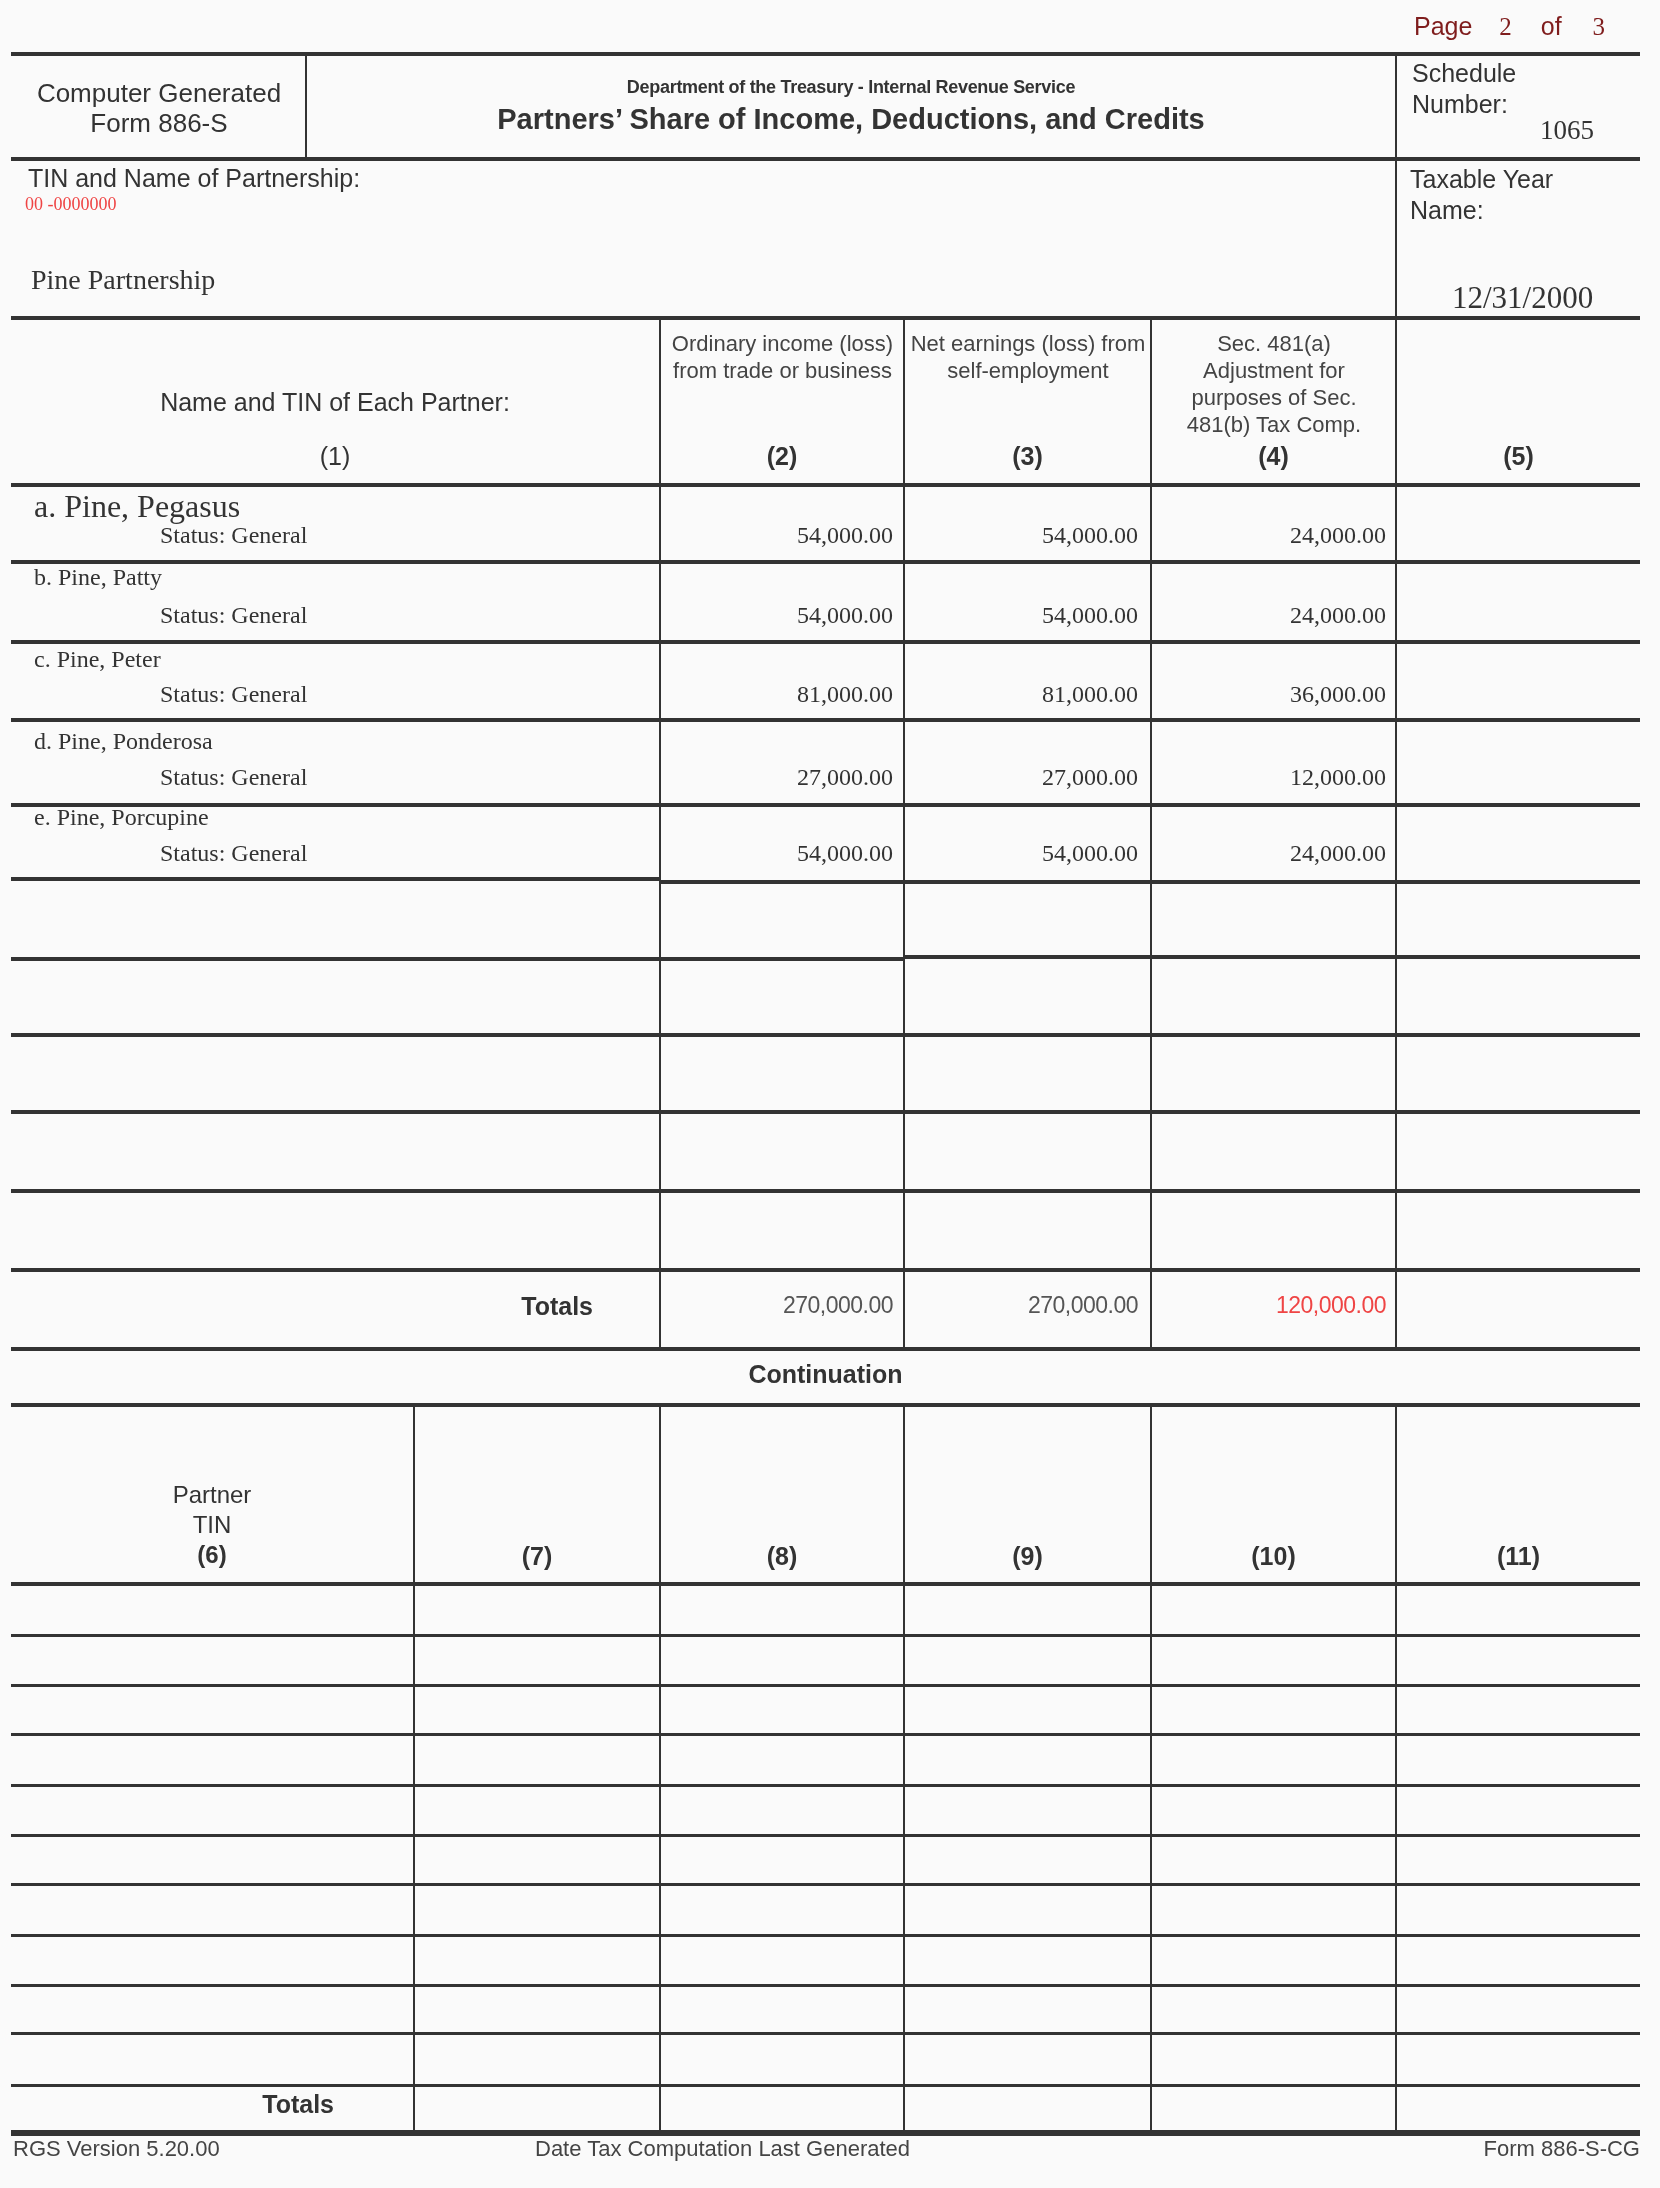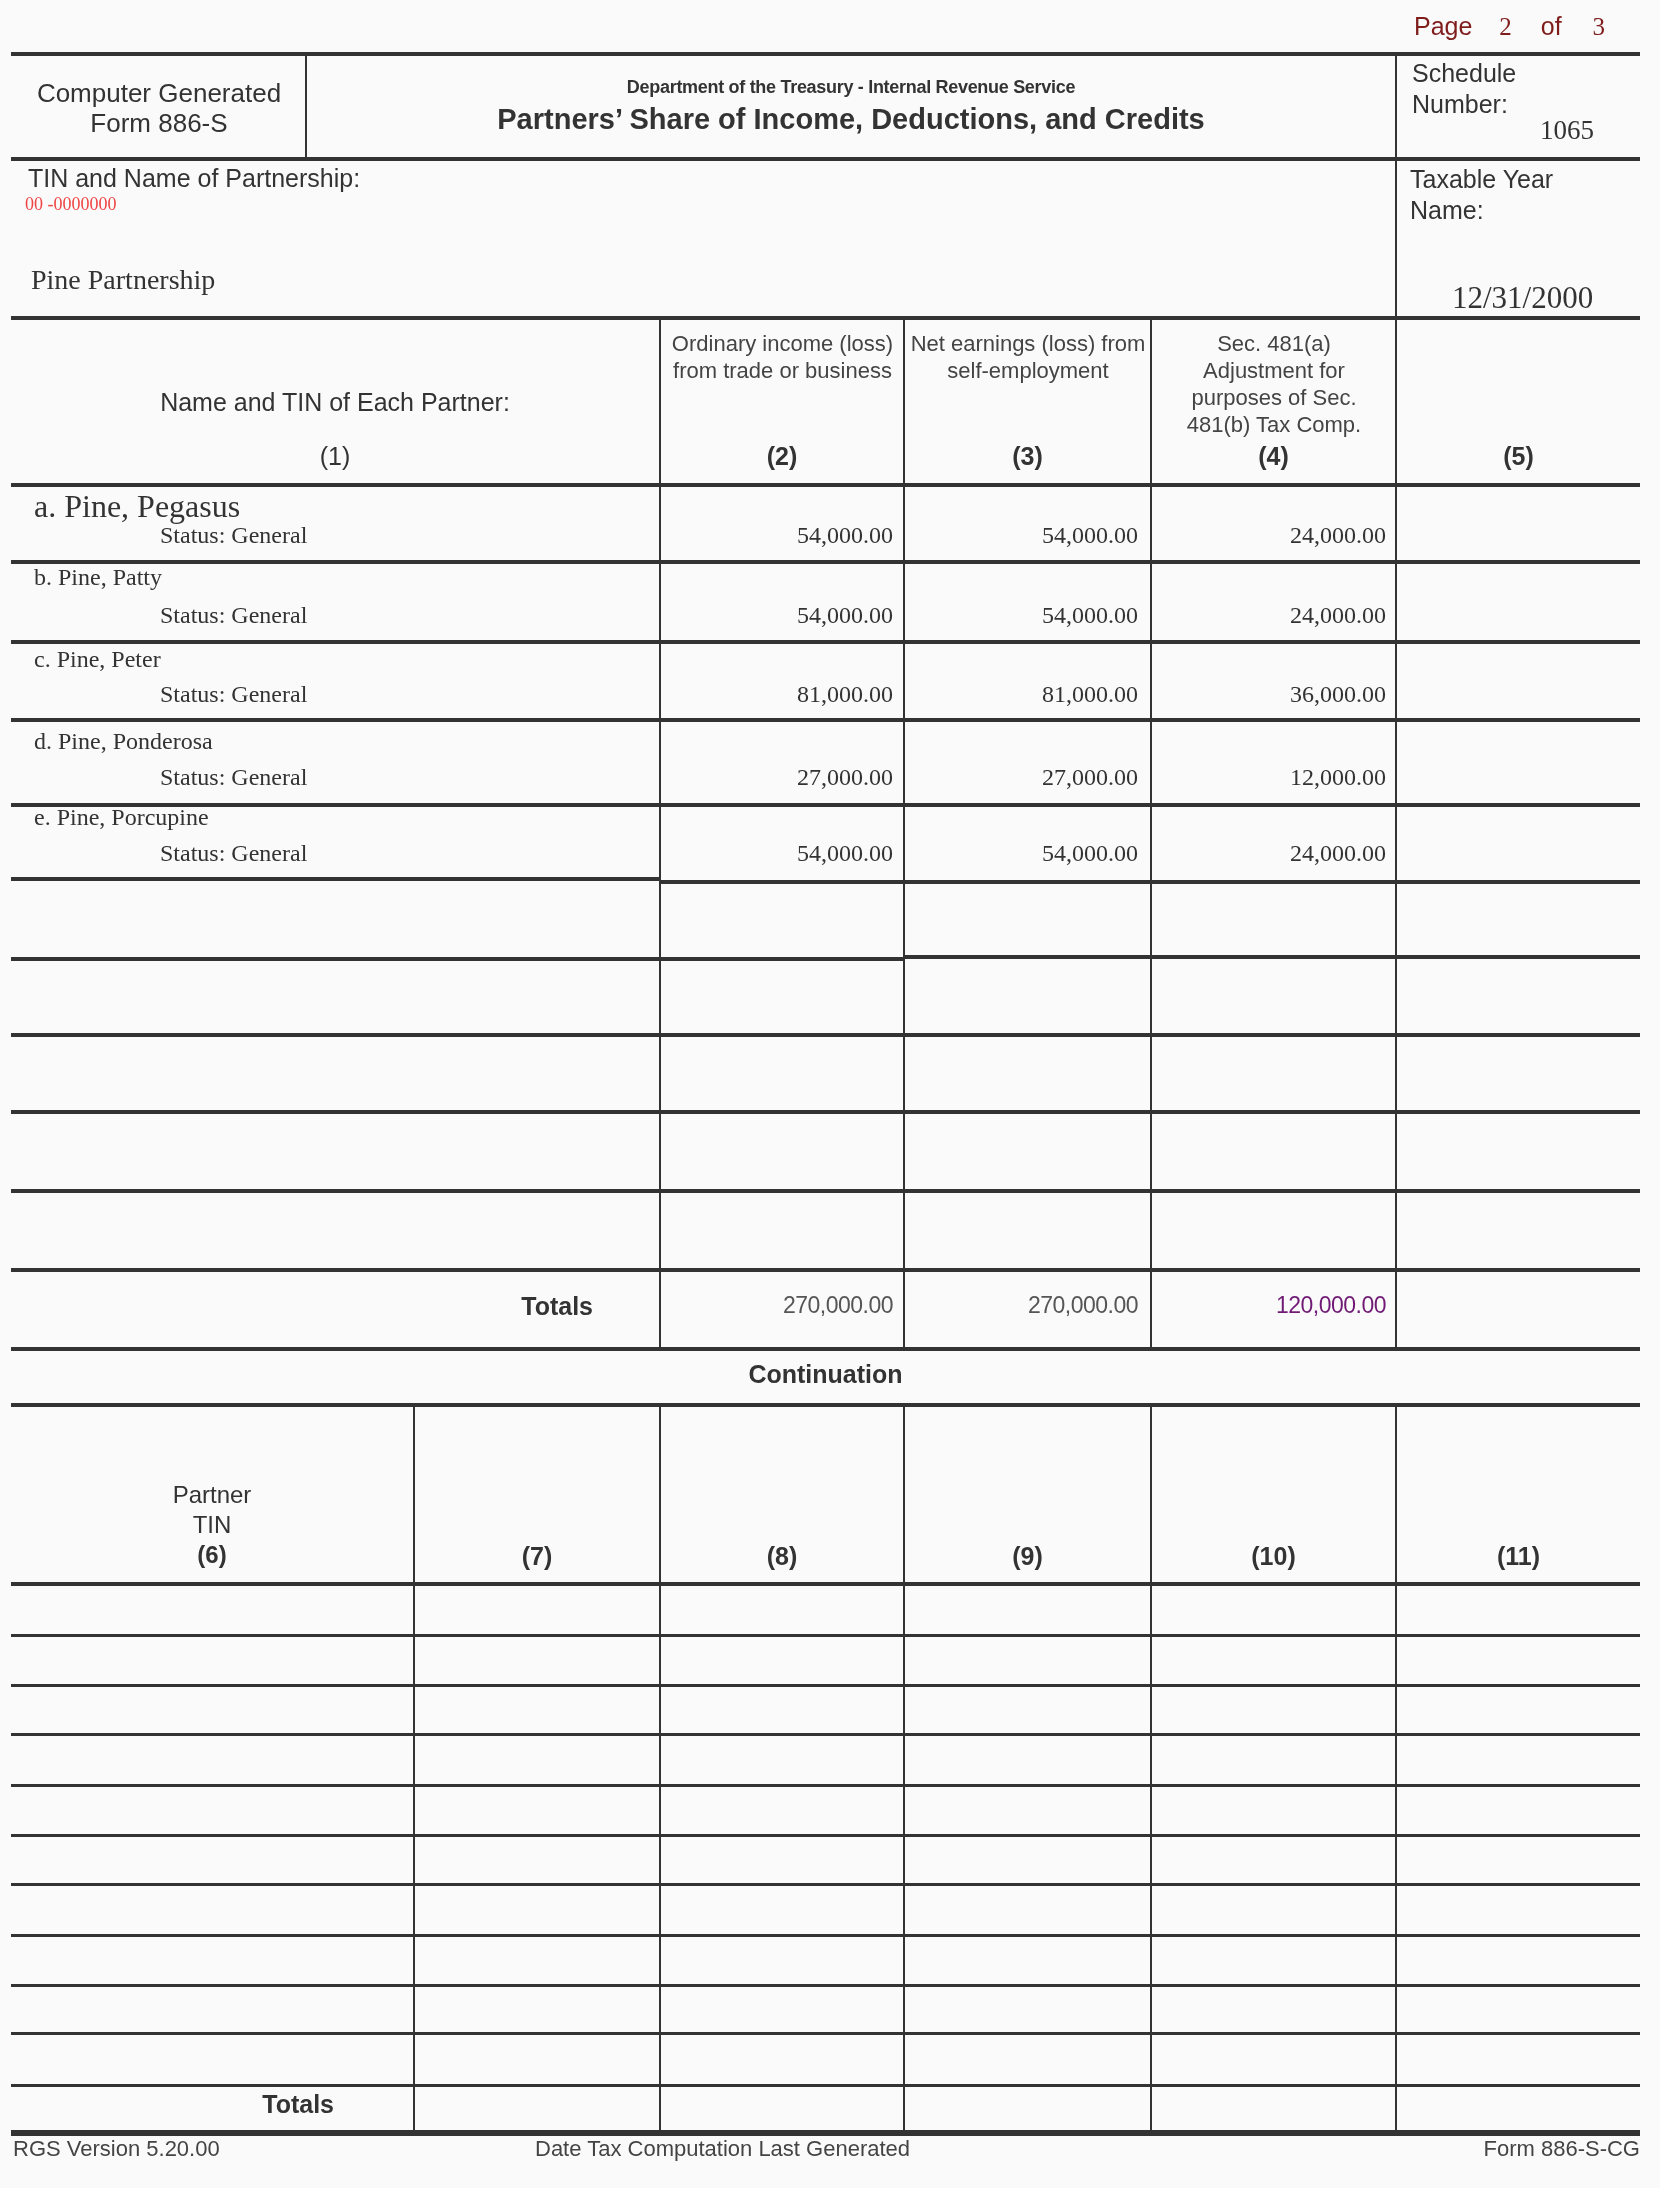--- a/index.html
+++ b/index.html
@@ -129,21 +129,21 @@
   <div class="abs serif" style="left:160px; top:840px; font-size:24px; color:#333;">Status: General</div>
   <div class="num" style="left:661px; width:232px; top:840px;">54,000.00</div>
   <div class="num" style="left:905px; width:233px; top:840px;">54,000.00</div>
   <div class="num" style="left:1152px; width:234px; top:840px;">24,000.00</div>
 </div>
 
 <div>
   <div class="abs sans" style="left:11px; width:582px; top:1292px; text-align:right; font-size:25px; font-weight:bold; color:#333;">Totals</div>
   <div class="num" style="left:661px; width:232px; top:1292px; font-family:'Liberation Sans', sans-serif; font-size:23px; color:#555; letter-spacing:-0.5px;">270,000.00</div>
   <div class="num" style="left:905px; width:233px; top:1292px; font-family:'Liberation Sans', sans-serif; font-size:23px; color:#555; letter-spacing:-0.5px;">270,000.00</div>
-  <div class="num" style="left:1152px; width:234px; top:1292px; font-family:'Liberation Sans', sans-serif; font-size:23px; color:#701a75; letter-spacing:-0.5px;">120,000.00</div>
+  <div class="num" style="left:1152px; width:234px; top:1292px; font-family:'Liberation Sans', sans-serif; font-size:23px; color:#ef4444; letter-spacing:-0.5px;">120,000.00</div>
 </div>
 
 <div class="abs sans" style="left:11px; width:1629px; top:1360px; text-align:center; font-size:25px; font-weight:bold; color:#333;">Continuation</div>
 
 <div class="hl" style="left:11px; width:1629px; top:1403px;"></div>
 <div class="hl" style="left:11px; width:1629px; top:1582px;"></div>
 <div class="hl thin" style="left:11px; width:1629px; top:1634px;"></div>
 <div class="hl thin" style="left:11px; width:1629px; top:1684px;"></div>
 <div class="hl thin" style="left:11px; width:1629px; top:1733px;"></div>
 <div class="hl thin" style="left:11px; width:1629px; top:1784px;"></div>

